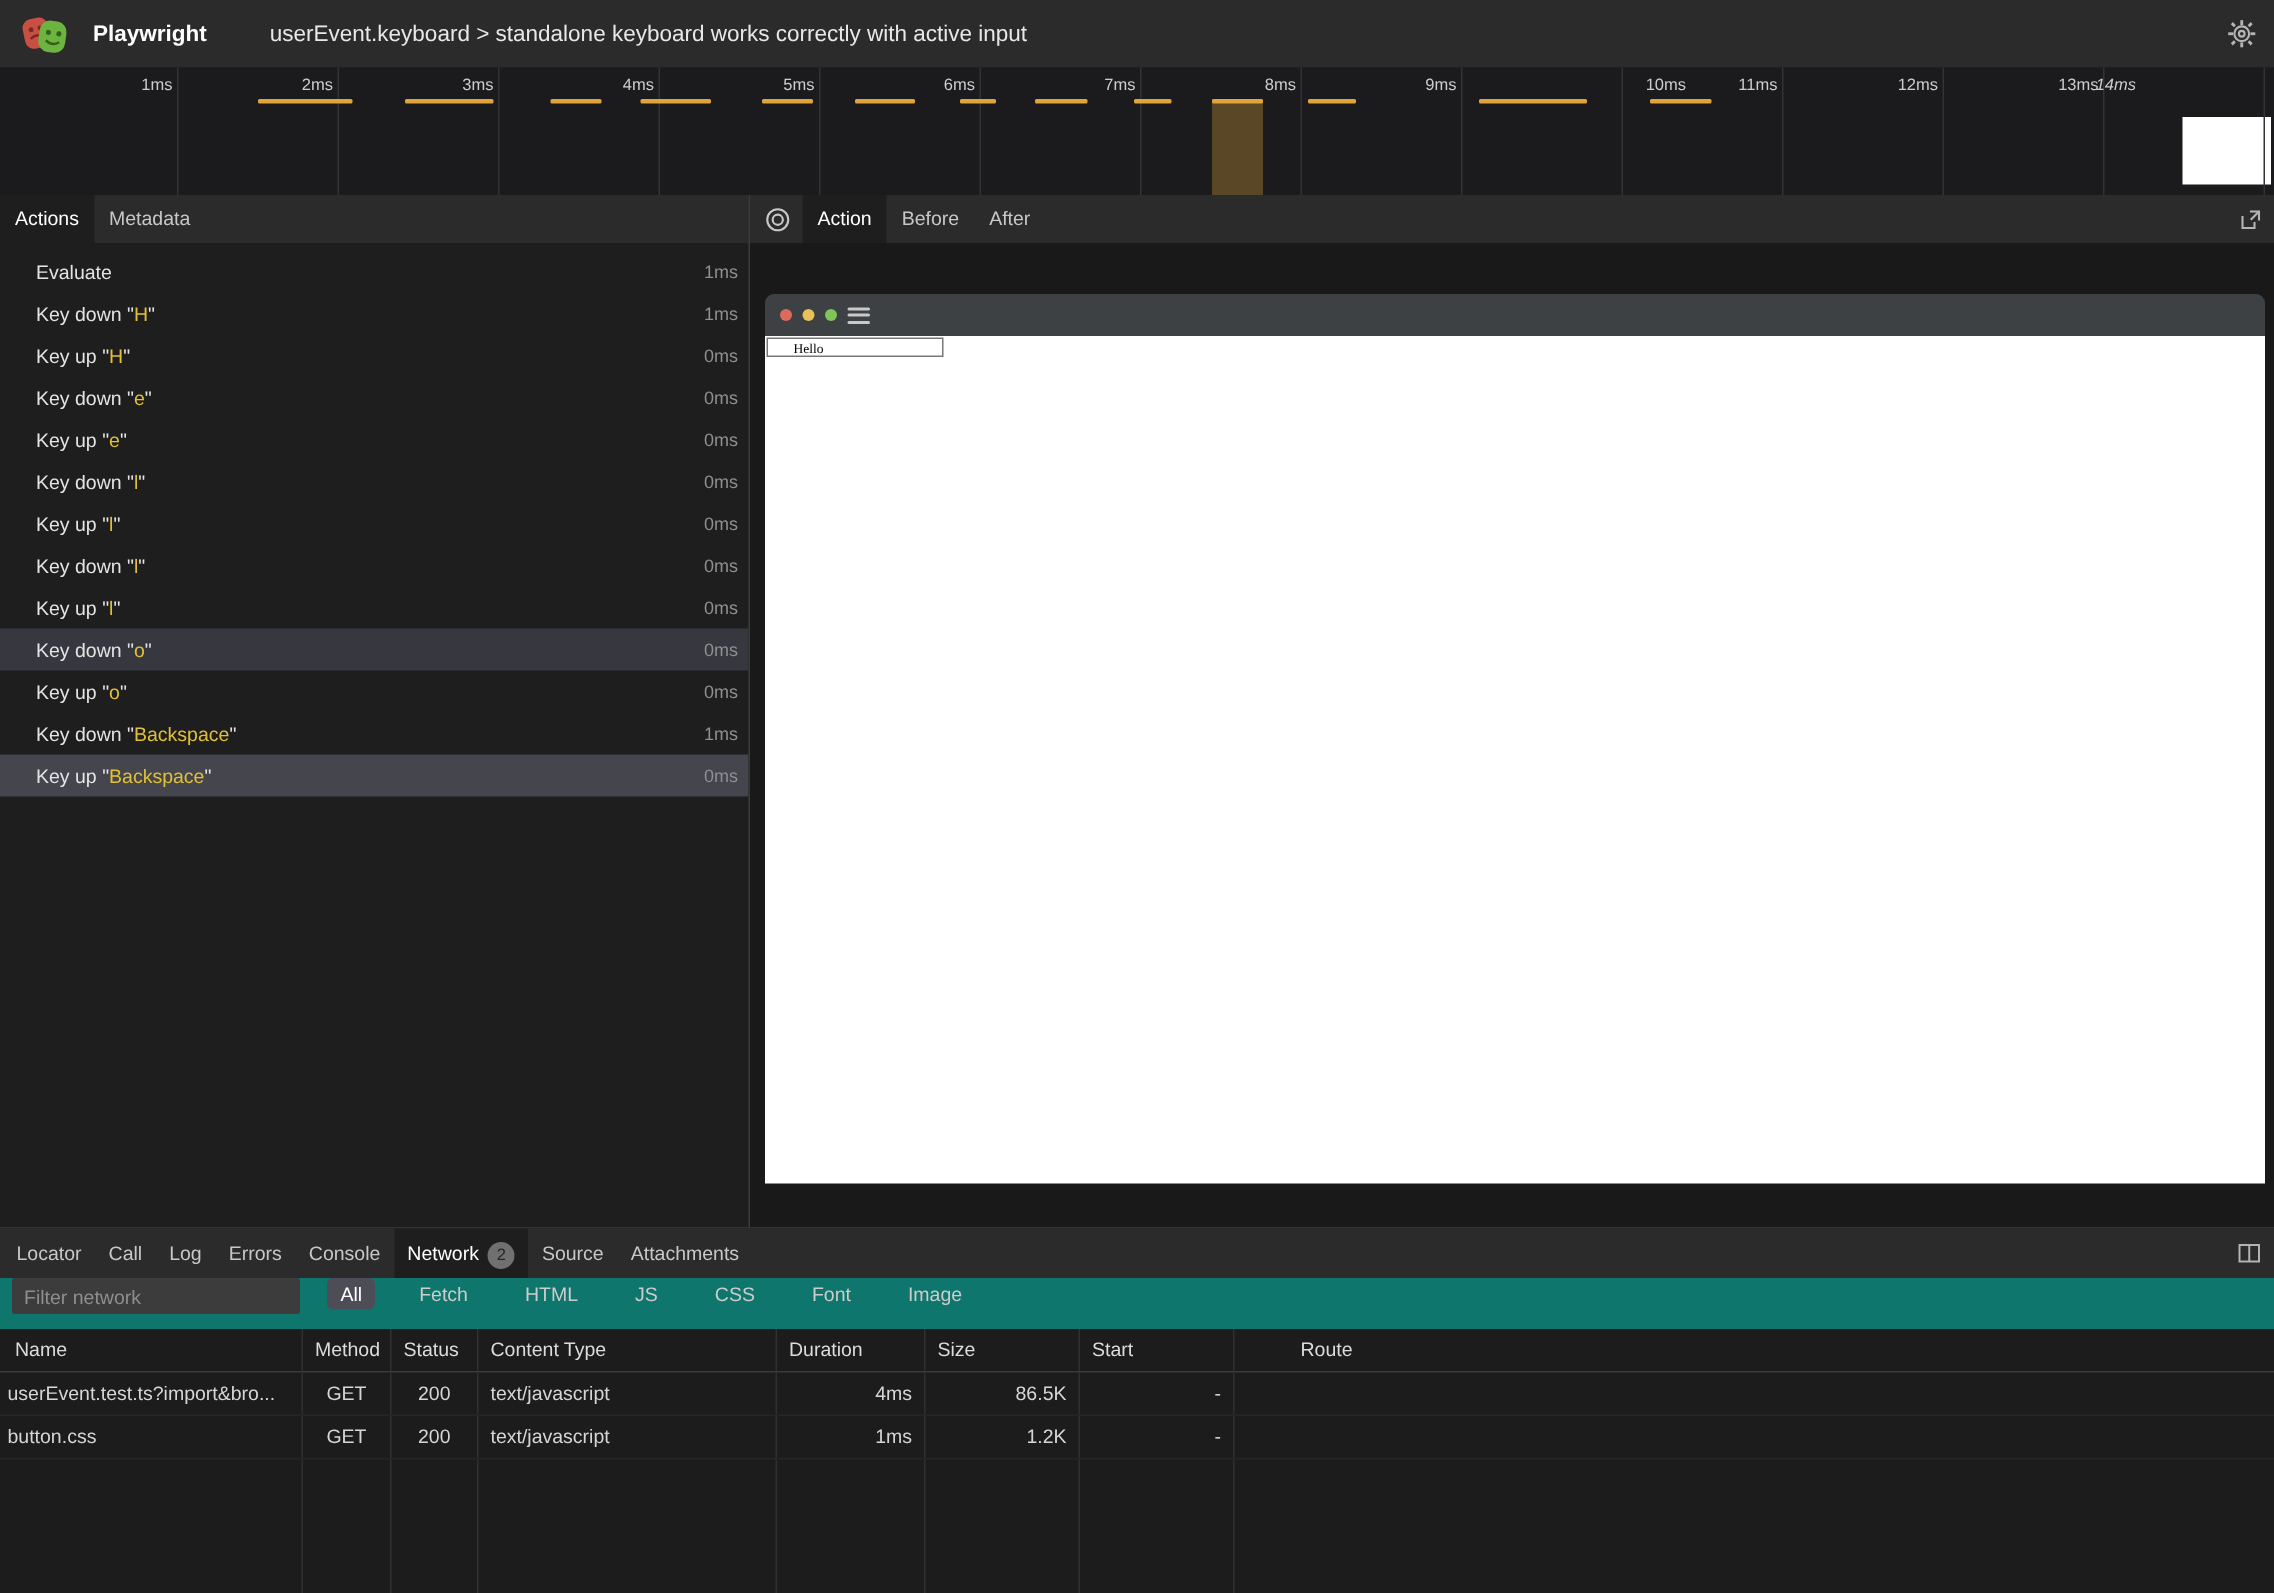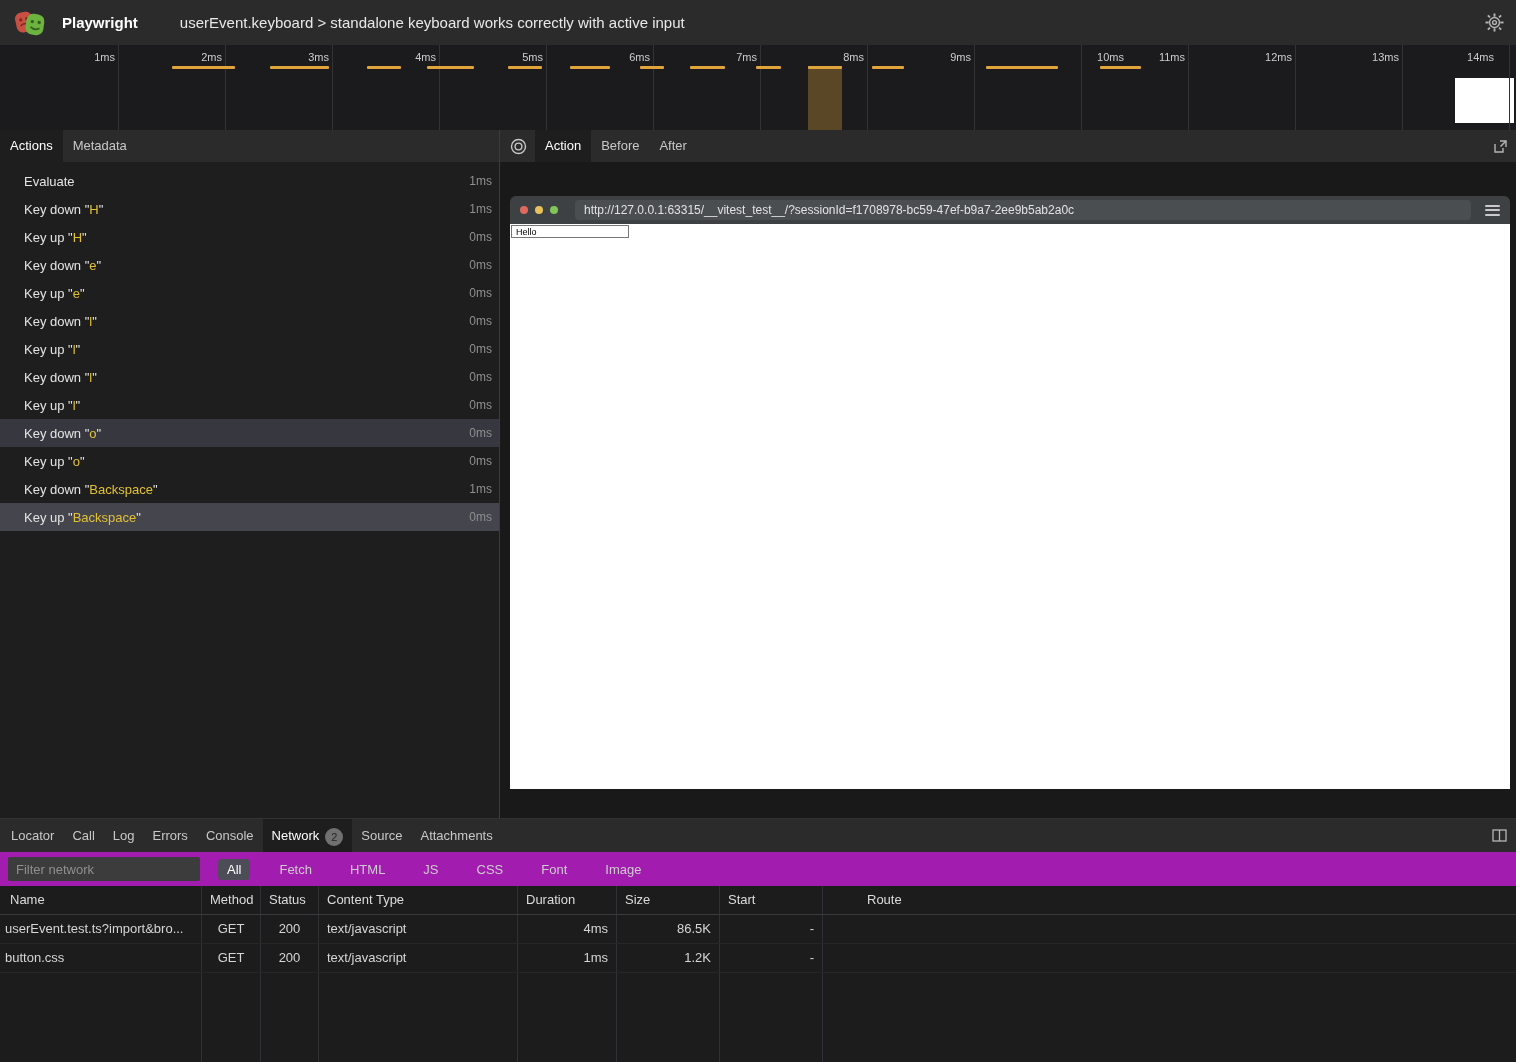--- a/index.html
+++ b/index.html
@@ -52,34 +52,34 @@
   #chrome-bar { height:28px; background:#3d4144; border-radius:6px 6px 0 0;
                 display:flex; align-items:center; padding:0 10px; }
   .dot { width:8px; height:8px; border-radius:50%; margin-right:7px; flex:none; }
   #url-field { flex:1; margin:0 14px 0 10px; height:20px; background:#4a4e51;
                border-radius:4px; line-height:20px; padding:0 9px; font-size:12px;
                color:#e2e2e2; white-space:nowrap; overflow:hidden; }
   #menu-icon { width:15px; height:11px; display:flex; flex-direction:column; justify-content:space-between; flex:none; }
   #menu-icon i { display:block; height:2px; background:#c9c9c9; border-radius:1px; }
   #page { height:565px; background:#ffffff; position:relative; }
   #page-input { position:absolute; left:1px; top:1px; width:118px; height:13px;
-                font-size:9px; font-family:Liberation Sans, sans-serif; color:#000;
-                border:1px solid #777; padding:0 4px; background:#fff; outline:none; }
+                font-size:9px; font-family:Liberation Serif, serif; color:#000;
+                border:1px solid #777; padding:0 17px; background:#fff; outline:none; }
 
   
   #bottom-panel { position:absolute; left:0; top:818px; width:1516px; height:244px;
                   border-top:1px solid #333; background:#1c1c1c;
                   display:flex; flex-direction:column; }
   #bottom-tabs { height:33px; padding-left:2px; }
   #bottom-tabs .tab { line-height:33px; padding:0 9px; }
   .badge { display:inline-block; margin-left:6px; width:18px; height:18px; border-radius:50%;
            background:#707070; color:#26262b; font-size:11px; line-height:18px;
            text-align:center; vertical-align:middle; }
   #columns-icon { margin-left:auto; margin-right:9px; width:15px; height:13px; }
-  #net-toolbar { height:34px; background:#a21caf; display:flex; align-items:center; padding-left:8px; }
+  #net-toolbar { height:34px; background:#0f766e; display:flex; align-items:flex-start; padding-left:8px; }
   #filter-input { width:192px; height:24px; background:#3c3c3c; border:none; border-radius:2px;
                   padding:0 8px; font-size:13px; color:#ddd; outline:none; }
   #filter-input::placeholder { color:#8f8f8f; }
   #chips { display:flex; margin-left:18px; gap:20px; }
   .chip { padding:3px 9px; font-size:13px; color:#cccccc; border-radius:4px; }
   .chip.sel { background:#4d4d58; color:#ffffff; }
   #net-table { flex:1; display:flex; flex-direction:column; }
   .net-row { display:grid; grid-template-columns:202px 59px 58px 199px 99px 103px 103px 1fr;
              height:29px; line-height:28px; font-size:13px; color:#d6d6d6; }
   .net-row > div { border-right:1px solid #303034; overflow:hidden; white-space:nowrap; }
@@ -159,21 +159,21 @@
     <div class="tick-label" style="left: 971px;">9ms</div>
     <div class="gridline" style="left: 1081px;"></div>
     <div class="tick-label" style="left: 1124px;">10ms</div>
     <div class="gridline" style="left: 1188px;"></div>
     <div class="tick-label" style="left: 1185px;">11ms</div>
     <div class="gridline" style="left: 1295px;"></div>
     <div class="tick-label" style="left: 1292px;">12ms</div>
     <div class="gridline" style="left: 1402px;"></div>
     <div class="tick-label" style="left: 1399px;">13ms</div>
     <div class="gridline" style="left: 1509px;"></div>
-    <div class="tick-label" style="left: 1494px;">14ms</div>
+    <div class="tick-label" style="left: 1424px; font-style: italic;">14ms</div>
     <div class="marker" style="left: 172px; width: 63px;"></div>
     <div class="marker" style="left: 270px; width: 59px;"></div>
     <div class="marker" style="left: 367px; width: 34px;"></div>
     <div class="marker" style="left: 427px; width: 47px;"></div>
     <div class="marker" style="left: 508px; width: 34px;"></div>
     <div class="marker" style="left: 570px; width: 40px;"></div>
     <div class="marker" style="left: 640px; width: 24px;"></div>
     <div class="marker" style="left: 690px; width: 35px;"></div>
     <div class="marker" style="left: 756px; width: 25px;"></div>
     <div class="marker" style="left: 808px; width: 34px;"></div>
@@ -284,21 +284,20 @@
       <path d="M7 2 h6 v6" stroke="#b5b5b5" stroke-width="1.4" fill="none"></path>
       <path d="M13 2 L7.5 7.5" stroke="#b5b5b5" stroke-width="1.4" fill="none"></path>
     </svg>
   </div>
   <div id="snapshot-area">
     <div id="browser">
       <div id="chrome-bar">
         <span class="dot" style="background: rgb(221, 106, 93);"></span>
         <span class="dot" style="background: rgb(232, 193, 90);"></span>
         <span class="dot" style="background: rgb(129, 196, 87);"></span>
-        <div id="url-field">http://127.0.0.1:63315/__vitest_test__/?sessionId=f1708978-bc59-47ef-b9a7-2ee9b5ab2a0c</div>
         <div id="menu-icon">
             <i></i>
             <i></i>
             <i></i>
           </div>
       </div>
       <div id="page">
         <input id="page-input" type="text" value="Hello" style="">
       </div>
     </div>

